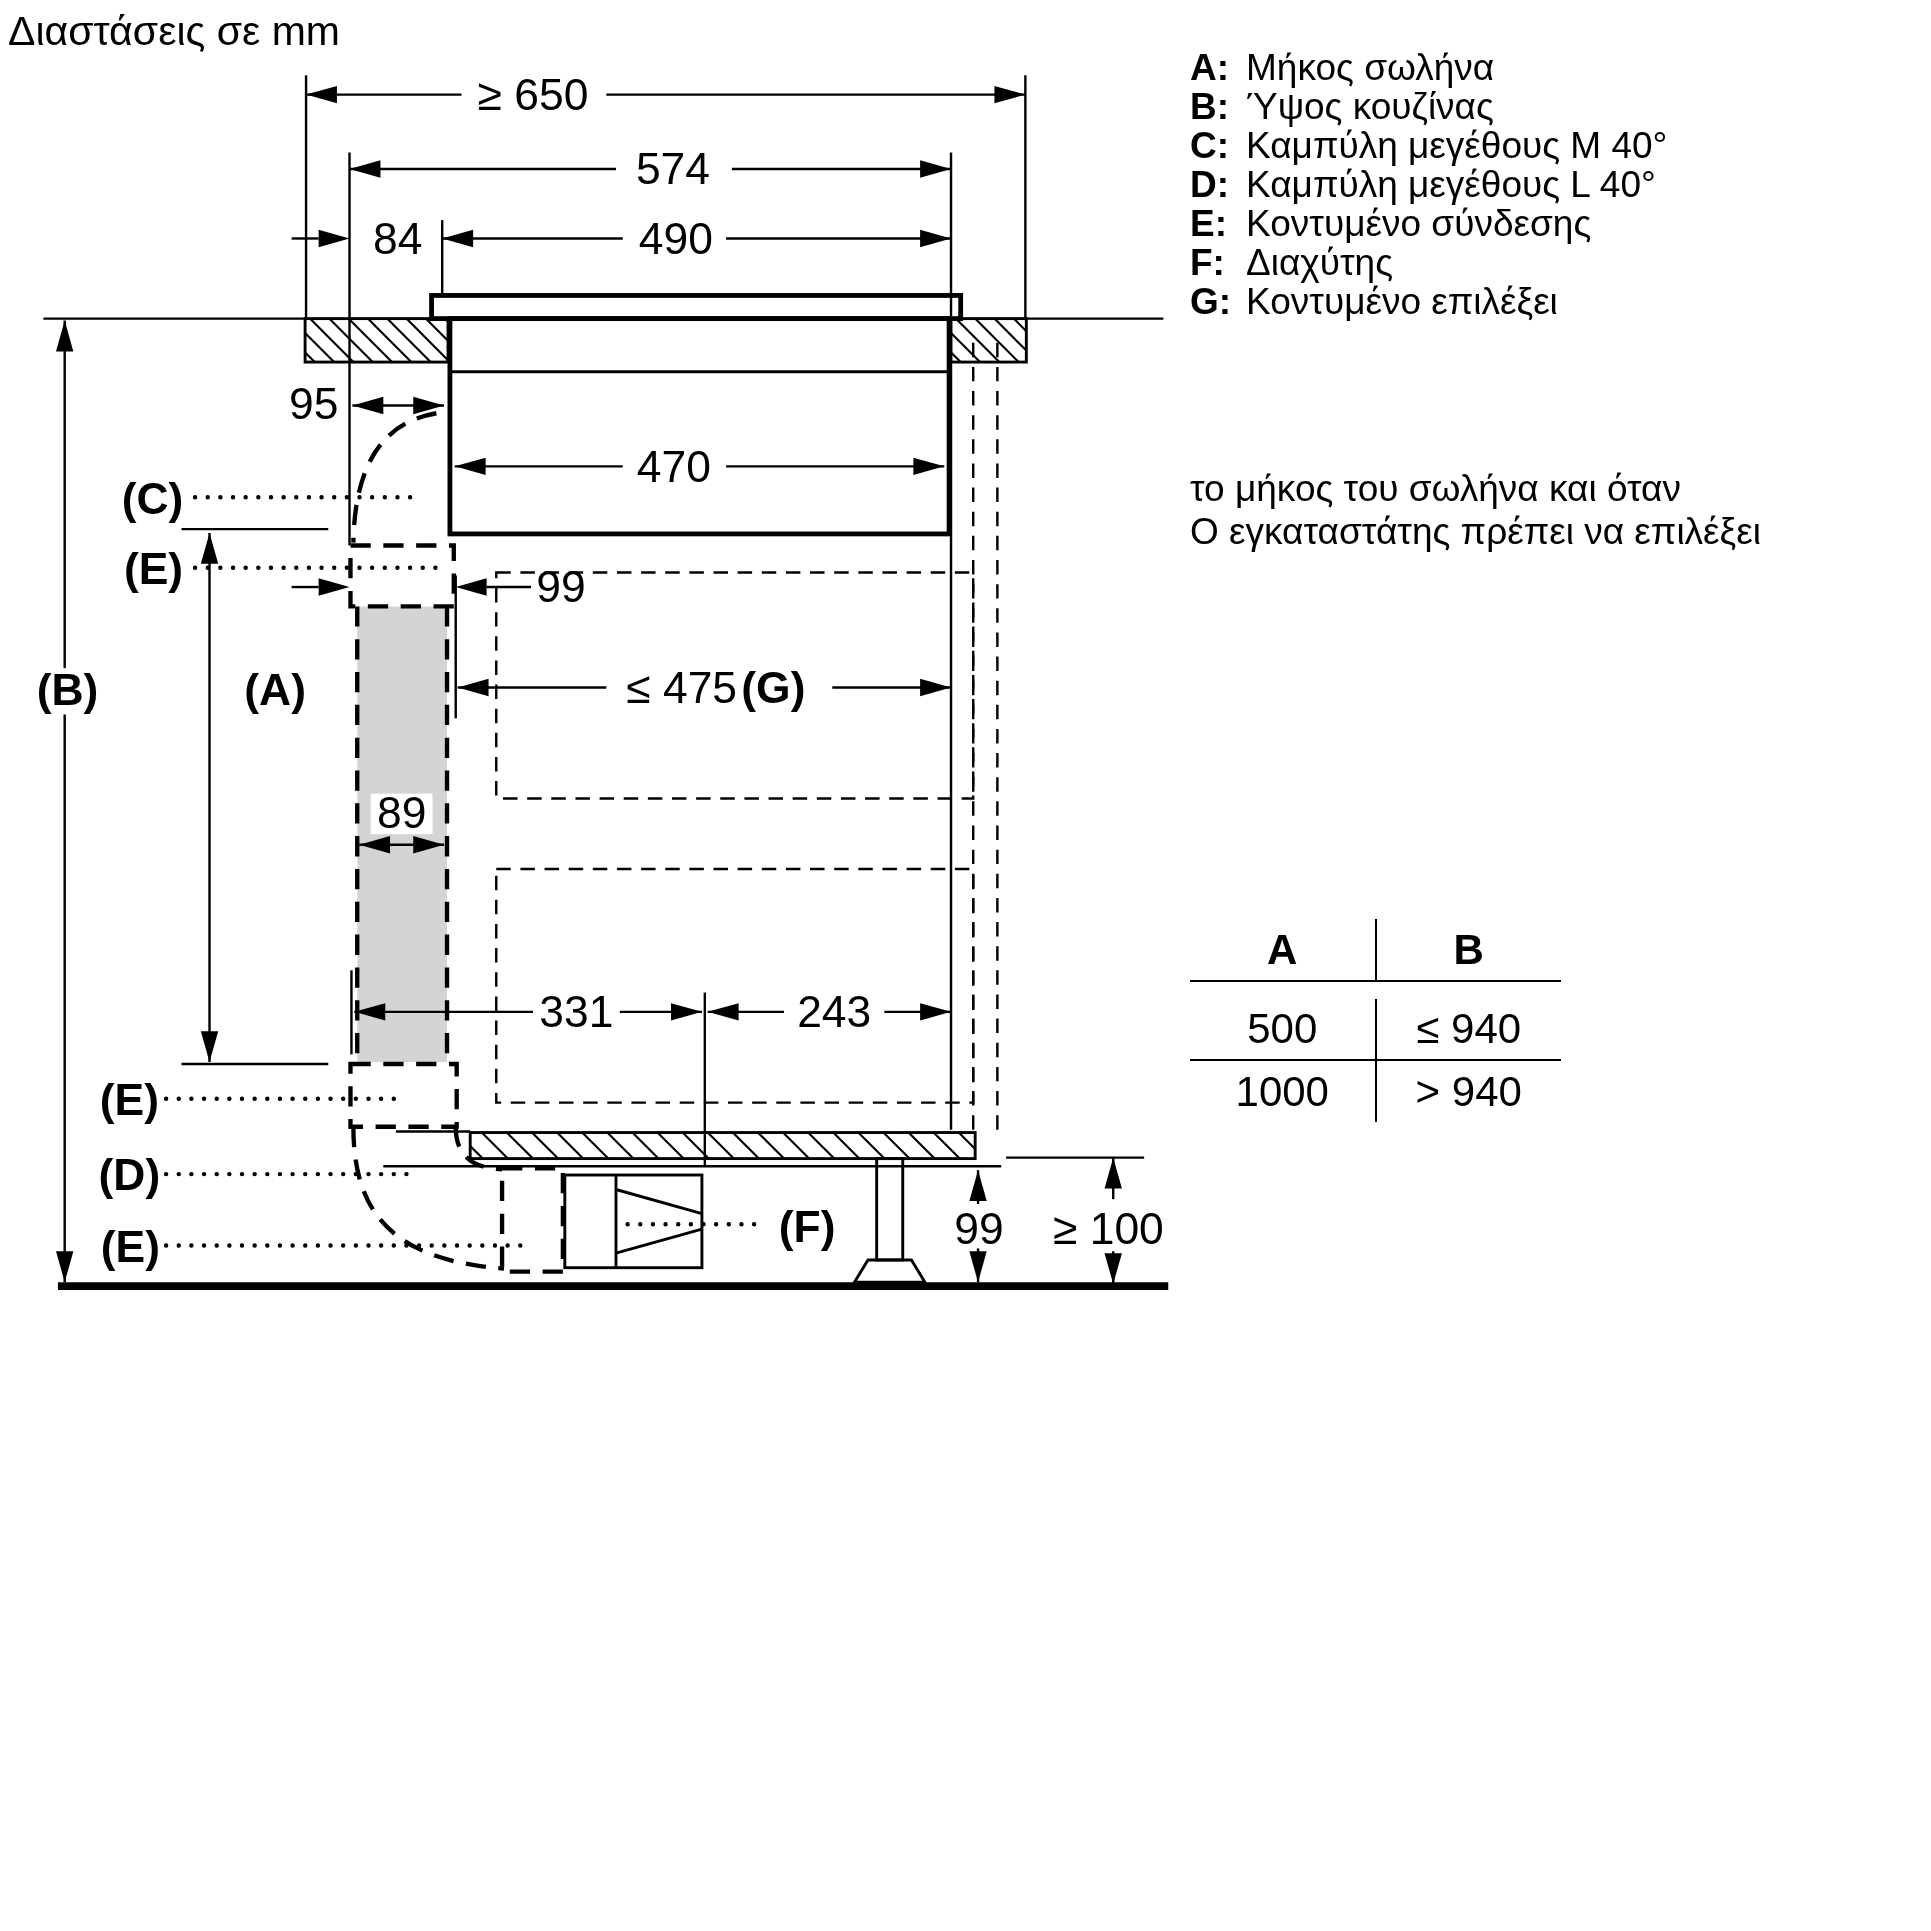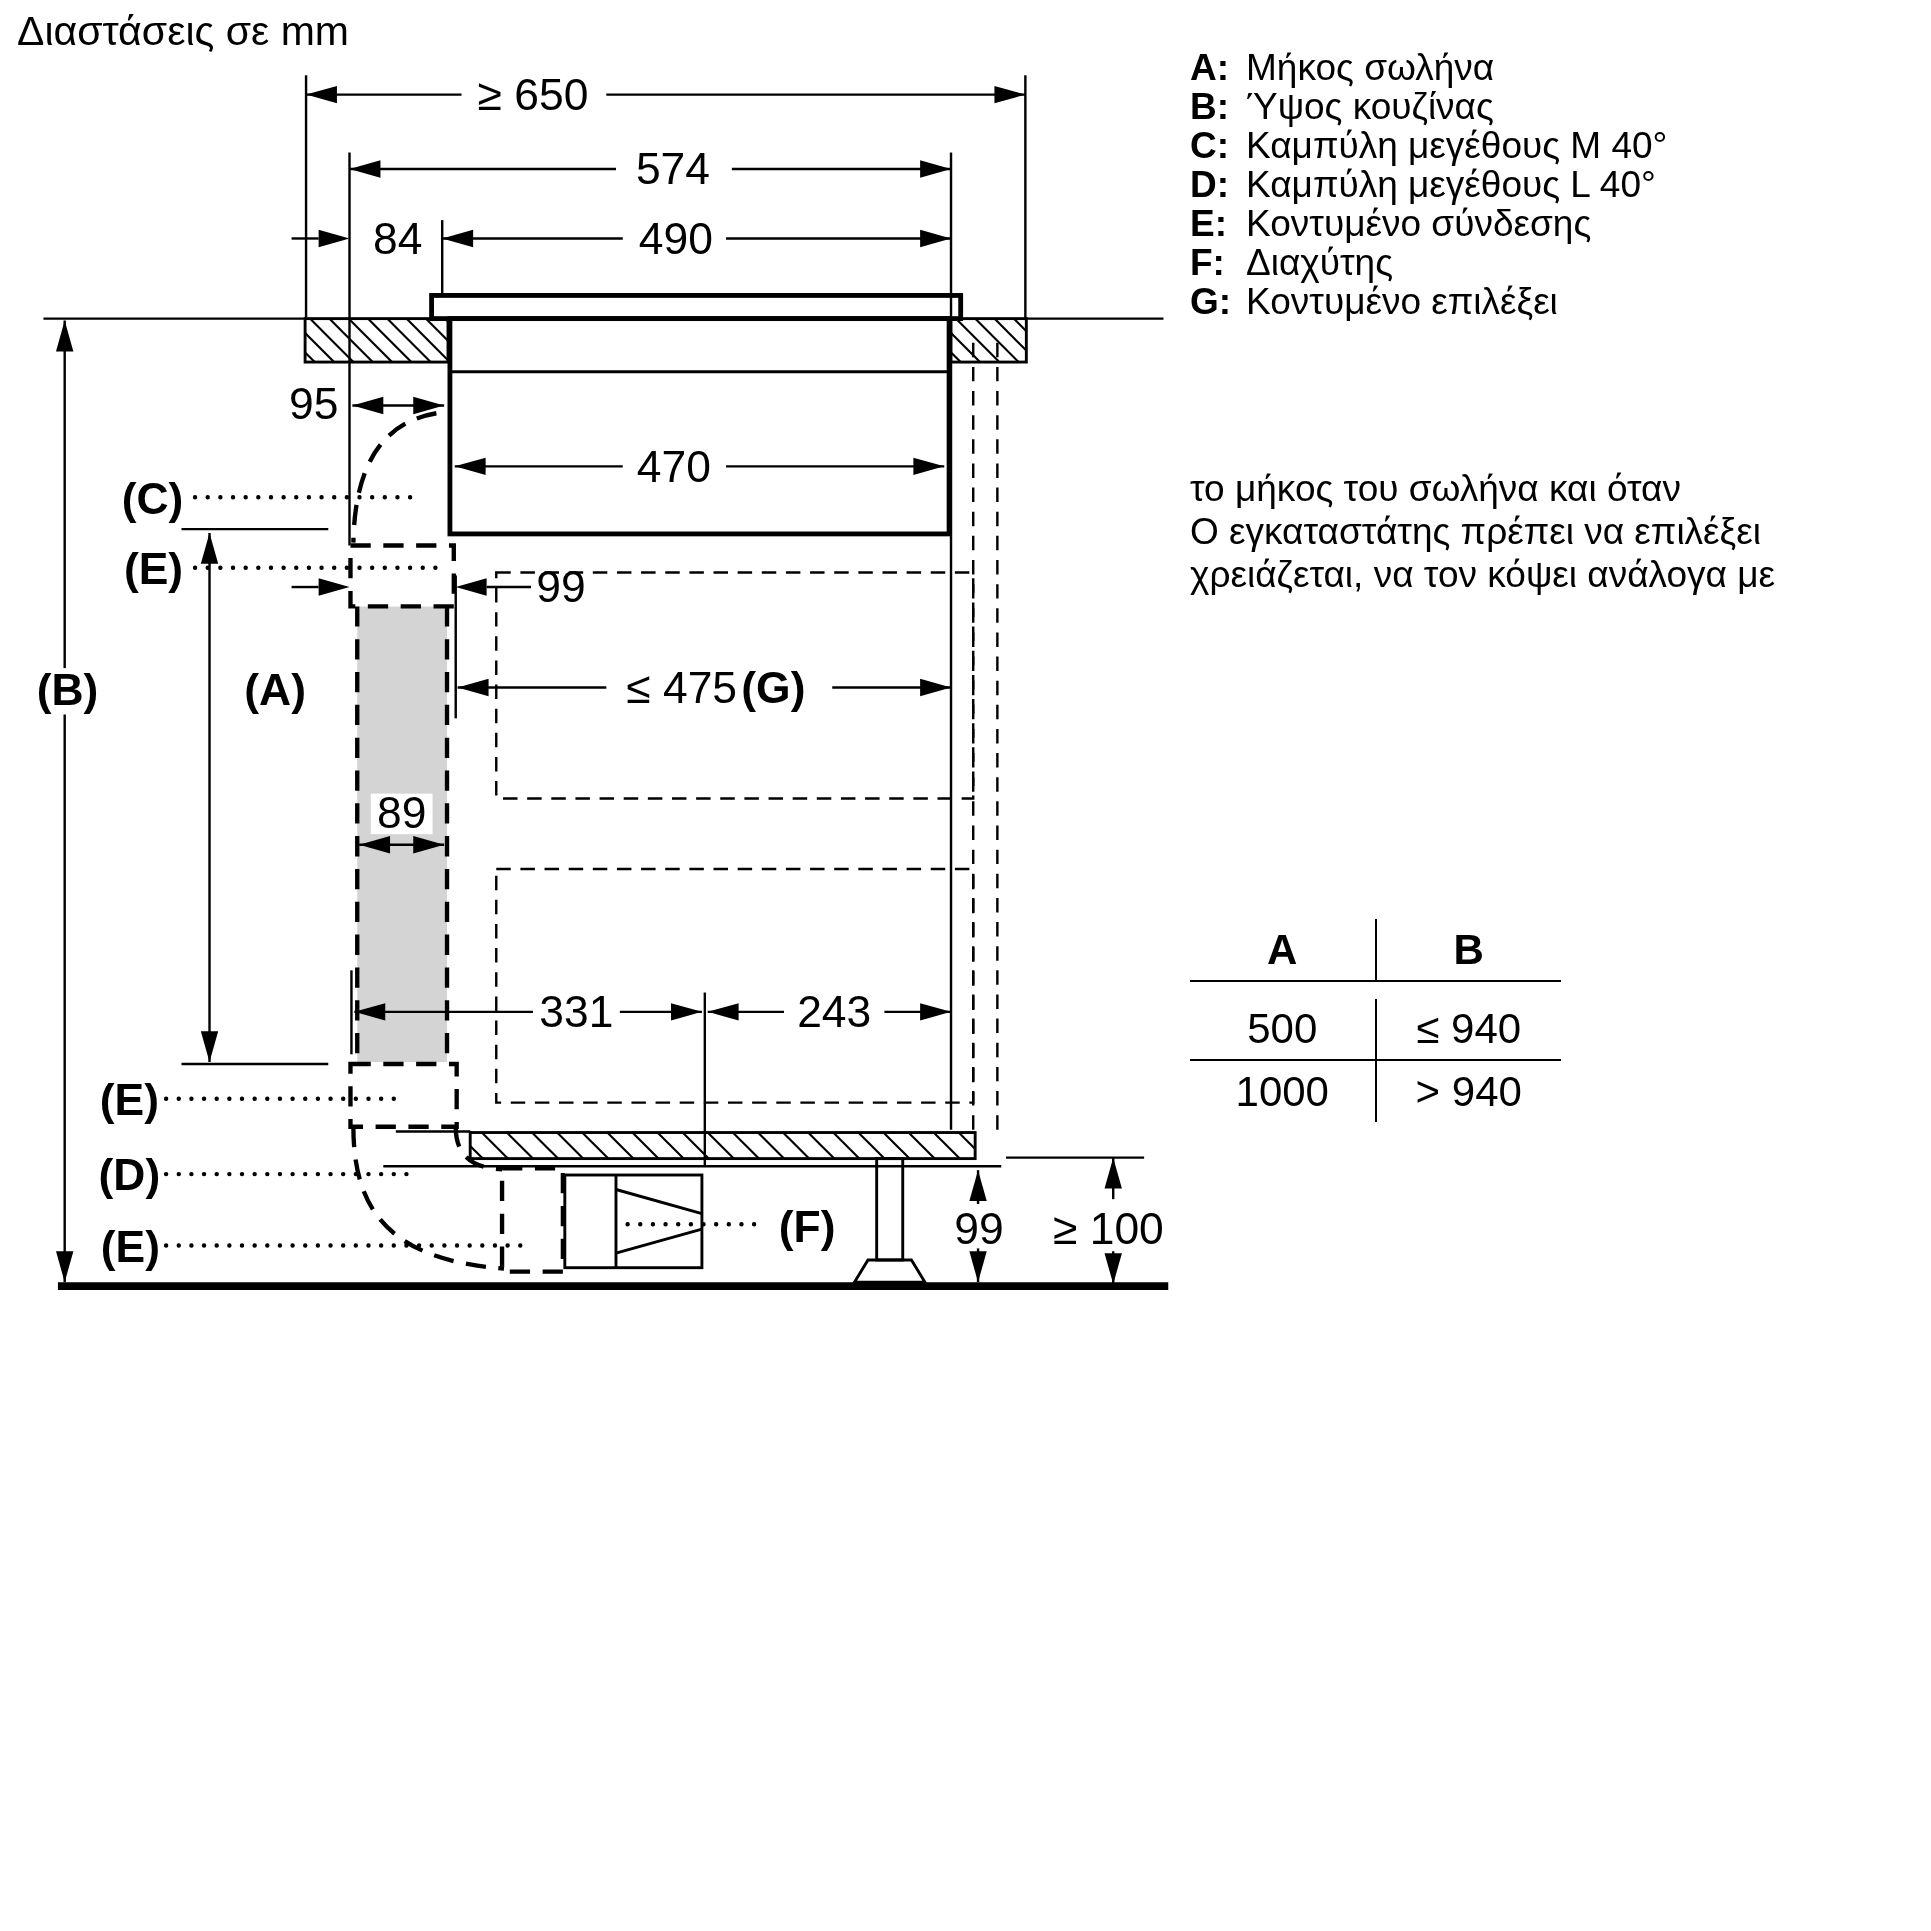--- a/index.html
+++ b/index.html
@@ -1,18 +1,18 @@
 <!DOCTYPE html>
 <html><head>
 <meta charset="utf-8">
 <style>
   html,body{margin:0;padding:0;background:#fff;}
   body{width:1931px;height:1931px;position:relative;font-family:"Liberation Sans",sans-serif;color:#000;}
   .abs{position:absolute;}
-  #title{left:17px;top:7.7px;font-size:41px;}
+  #title{left:8px;top:7.7px;font-size:41px;}
   #legend{left:1190px;top:48px;font-size:37px;line-height:39px;}
   .legend-row{display:flex;}
   .legend-key{font-weight:bold;flex:none;width:56px;}
   #note{left:1190px;top:467px;font-size:37px;line-height:43px;width:618px;}
   #dim-table{left:1190px;top:919px;width:371px;font-size:42px;}
   .trow{display:flex;text-align:center;}
   .tcell{width:50%;padding:6.8px 0 5.8px 0;}
   .tcell.c0{border-right:2.9px solid #000;}
   .thead .tcell{font-weight:bold;}
   .thead{border-bottom:2.9px solid #000;}
@@ -308,21 +308,20 @@
   </div>
   <div class="legend-row">
     <span class="legend-key">G:</span>
     <span>Κοντυμένο επιλέξει</span>
   </div>
 </div>
 
 <div id="note" class="abs">
   <div>το μήκος του σωλήνα και όταν</div>
   <div>Ο εγκαταστάτης πρέπει να επιλέξει</div>
-  <div>χρειάζεται, να τον κόψει ανάλογα με</div>
 </div>
 
 <div id="dim-table" class="abs">
   <div class="trow thead">
     <div class="tcell c0">A</div>
     <div class="tcell">B</div>
   </div>
   <div class="trow r0">
     <div class="tcell c0">500</div>
     <div class="tcell">≤ 940</div>

